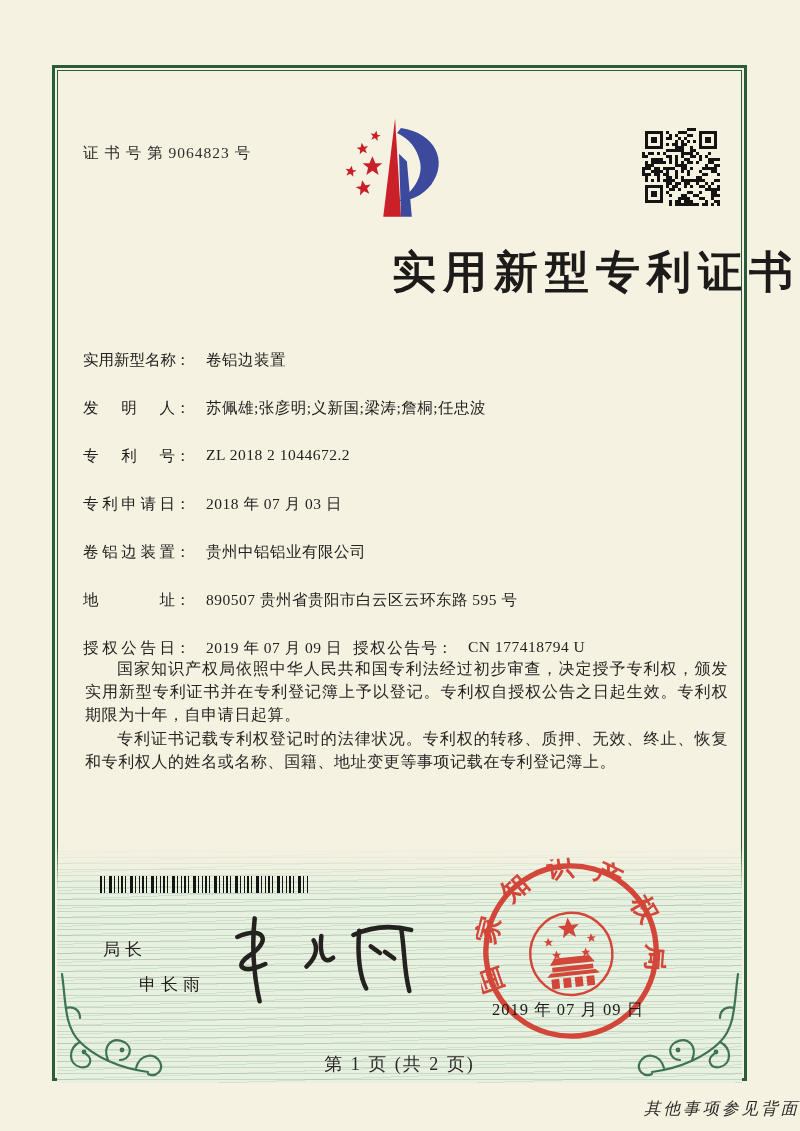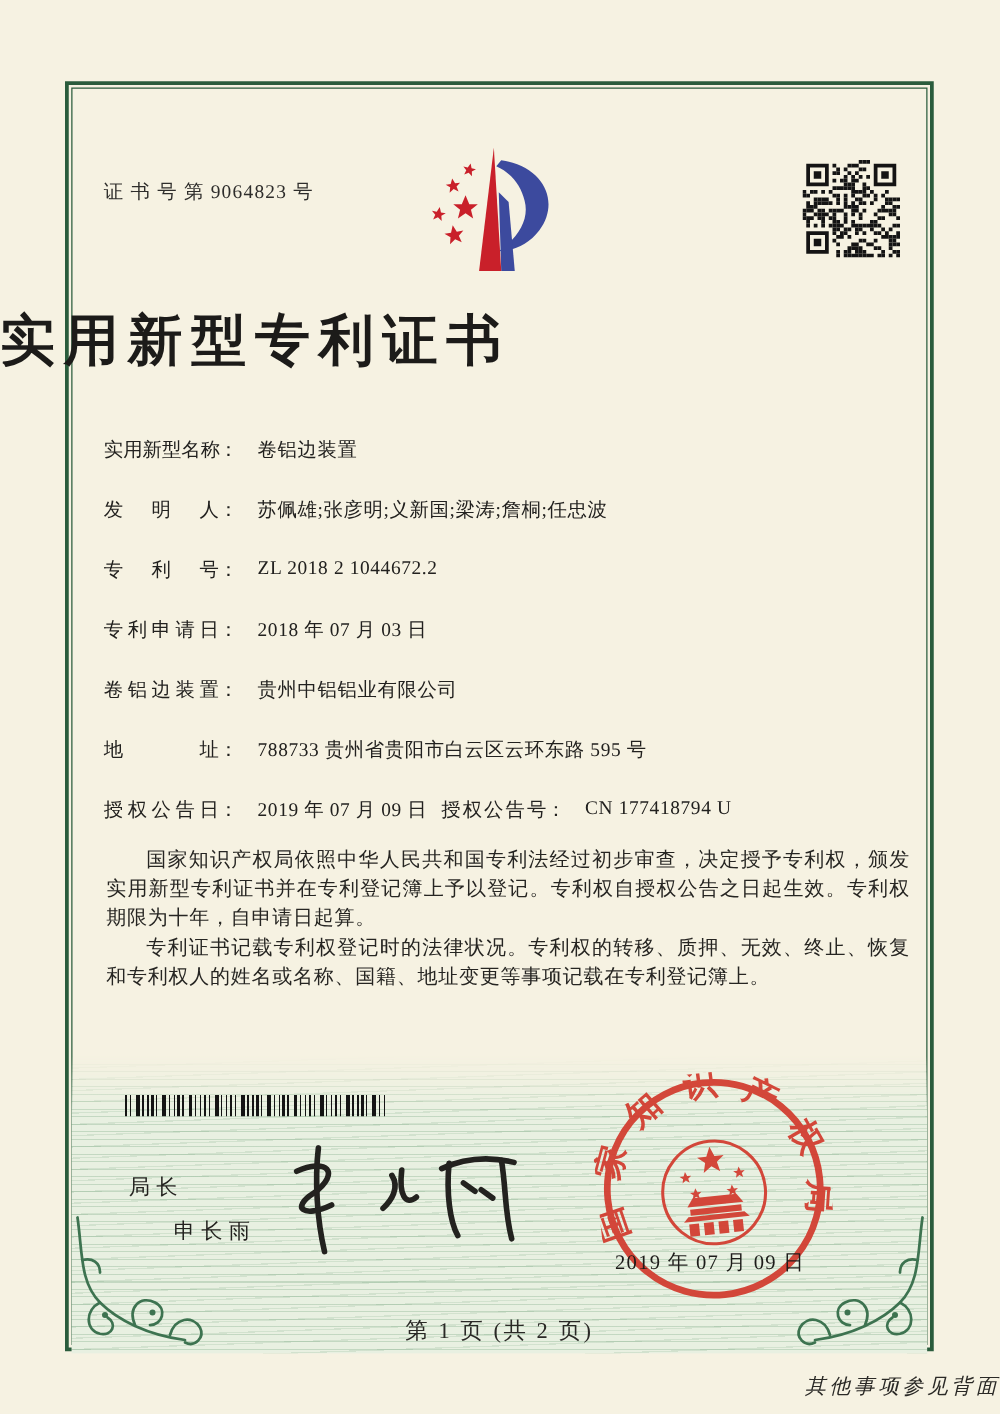--- a/index.html
+++ b/index.html
@@ -34,33 +34,33 @@
   .cert-no{
     position:absolute;left:83px;top:143px;
     font-size:15.5px;letter-spacing:1px;color:#2e2d2b;
   }
 
   .logo{position:absolute;left:336px;top:116px;width:128px;height:104px;}
   .qr{position:absolute;left:642px;top:128px;width:78px;height:78px;}
 
   .title{
     position:absolute;left:0;top:243px;width:800px;
-    text-align:left;font-size:44px;font-weight:bold;
+    text-align:right;font-size:44px;font-weight:bold;
     letter-spacing:7px;color:#1c1b19;
   }
 
   .field-row{position:absolute;left:83px;width:640px;height:22px;font-size:15.5px;white-space:nowrap;}
   .flabel{display:inline-block;width:92px;text-align:justify;text-align-last:justify;vertical-align:top;}
   .colon{display:inline-block;width:14px;vertical-align:top;}
   .fvalue{display:inline-block;margin-left:17px;letter-spacing:.5px;vertical-align:top;}
   .grant-no{position:absolute;left:270px;top:0;}
   .flabel2{display:inline-block;width:84px;text-align:justify;text-align-last:justify;vertical-align:top;}
 
   .paragraphs{
-    position:absolute;left:85px;top:677px;width:643px;
+    position:absolute;left:85px;top:657px;width:643px;
     font-size:16px;line-height:23.2px;letter-spacing:.6px;
     text-align:justify;color:#262522;
   }
   .paragraphs p{margin:0;text-indent:2em;}
 
   .barcode{
     position:absolute;left:100px;top:876px;width:208px;height:17px;
     background:repeating-linear-gradient(90deg,
       #141414 0 2px, rgba(0,0,0,0) 2px 4px,
       #141414 4px 5px, rgba(0,0,0,0) 5px 9px,
@@ -379,21 +379,21 @@
   <div class="field-row" style="top:446px">
     <span class="flabel">专利号</span><span class="colon">：</span><span class="fvalue">ZL 2018 2 1044672.2</span>
   </div>
   <div class="field-row" style="top:494px">
     <span class="flabel">专利申请日</span><span class="colon">：</span><span class="fvalue">2018 年 07 月 03 日</span>
   </div>
   <div class="field-row" style="top:542px">
     <span class="flabel">卷铝边装置</span><span class="colon">：</span><span class="fvalue">贵州中铝铝业有限公司</span>
   </div>
   <div class="field-row" style="top:590px">
-    <span class="flabel">地址</span><span class="colon">：</span><span class="fvalue">788733 贵州省贵阳市白云区云环东路 595 号</span>
+    <span class="flabel">地址</span><span class="colon">：</span><span class="fvalue">890507 贵州省贵阳市白云区云环东路 595 号</span>
   </div>
   <div class="field-row" style="top:638px">
     <span class="flabel">授权公告日</span><span class="colon">：</span><span class="fvalue">2019 年 07 月 09 日</span>
     <span class="grant-no">
       <span class="flabel2">授权公告号</span><span class="colon">：</span><span class="fvalue">CN 177418794 U</span>
     </span>
   </div>
 
   <div class="paragraphs">
     <p>国家知识产权局依照中华人民共和国专利法经过初步审查，决定授予专利权，颁发实用新型专利证书并在专利登记簿上予以登记。专利权自授权公告之日起生效。专利权期限为十年，自申请日起算。</p>

